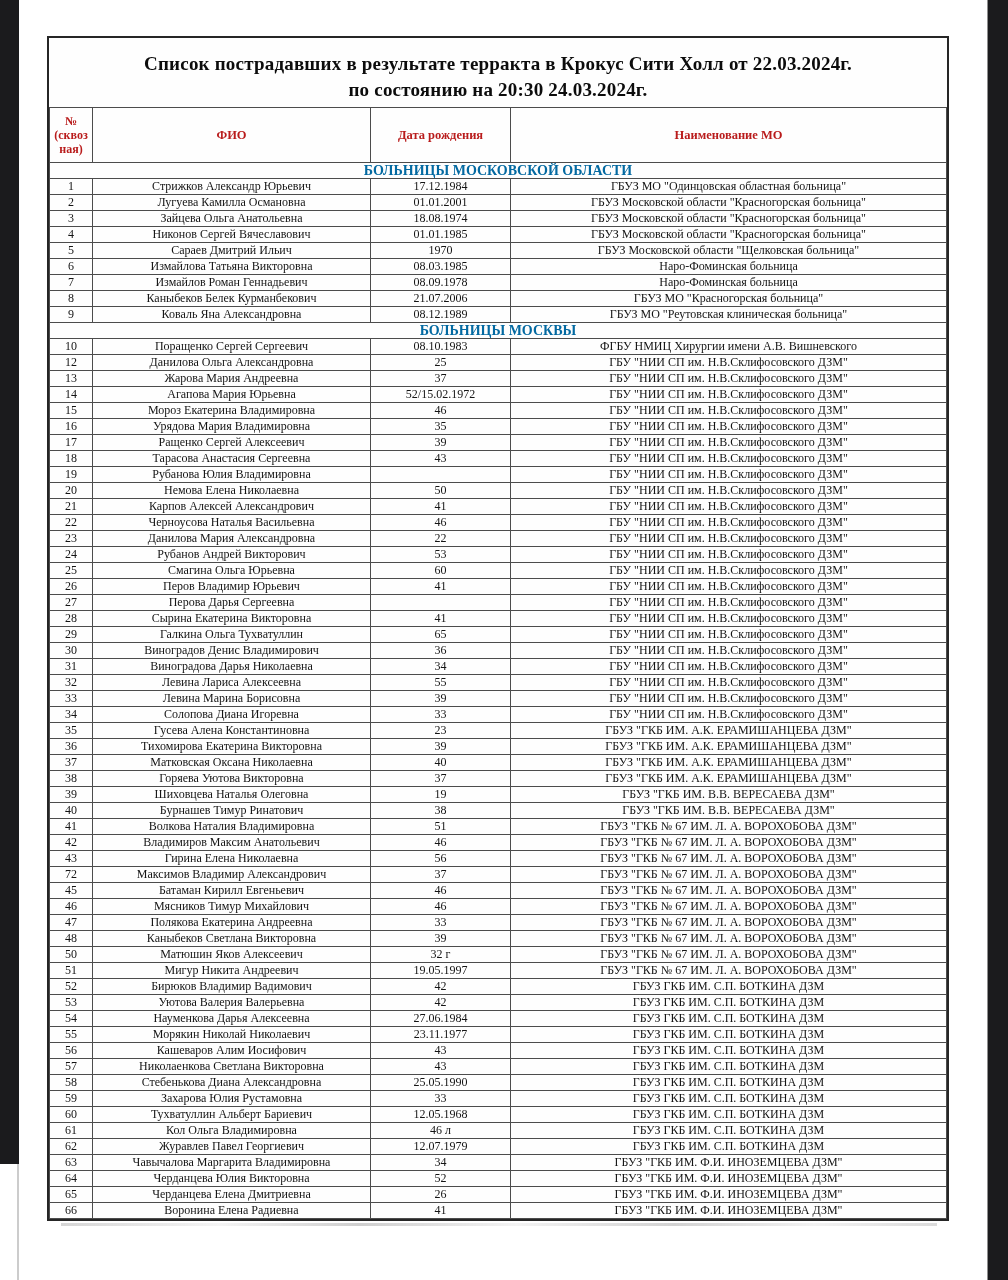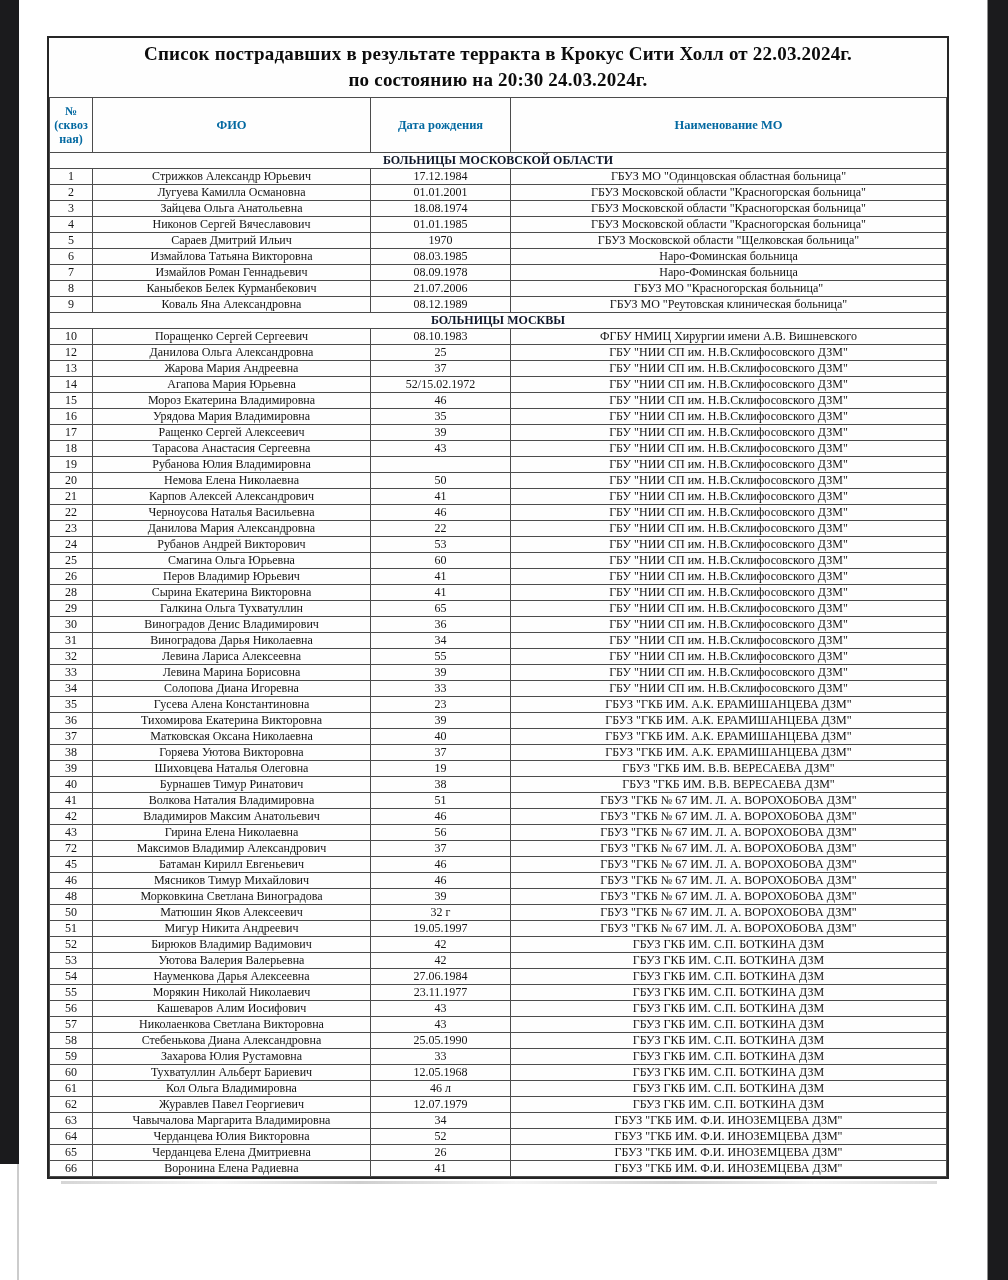--- a/index.html
+++ b/index.html
@@ -19,45 +19,45 @@
   .band-right {
     position:absolute; right:0; top:0; width:20px; height:1280px;
     background:#1b1b1d; border-left:1px solid #8f8f8f;
   }
   .doc {
     position:absolute; left:47px; top:36px; width:898px;
     background:#fefefe;
     border:2px solid #262626;
     color:#101010;
   }
-  .title-block { padding:3px 28px 4px; }
+  .title-block { padding:13px 28px 4px; }
   .title-line {
     text-align:center; font-weight:bold; font-size:19px; line-height:26px;
     color:#0c0c0c; letter-spacing:0.2px;
   }
   table.victims {
     border-collapse:collapse; width:100%; table-layout:fixed;
     border-top:1px solid #3c3c3c;
   }
   th, td {
     border:1px solid #4c4c4c;
     text-align:center; vertical-align:middle;
     overflow:hidden;
   }
   th {
     font-size:12.5px; font-weight:bold; padding:2px 1px;
-    height:50px; line-height:15px; color:#0369a1;
+    height:50px; line-height:15px; color:#b91c1c;
   }
   th.num-col { font-size:12px; white-space:normal; word-break:break-word; line-height:14px; }
   td {
     font-size:12px; line-height:15px; padding:0 2px;
     white-space:nowrap; color:#141414;
   }
   tr.section-row td {
-    font-weight:bold; font-size:12px; line-height:15px; color:#0f172a;
+    font-weight:bold; font-size:14px; line-height:15px; color:#0369a1;
   }
   .smudge {
     position:absolute; left:12px; right:10px; bottom:-7px; height:3px;
     background:linear-gradient(90deg,
       rgba(90,90,90,0.25) 0%, rgba(120,120,120,0.08) 18%, rgba(80,80,80,0.28) 34%,
       rgba(140,140,140,0.10) 52%, rgba(80,80,80,0.26) 70%, rgba(130,130,130,0.10) 86%,
       rgba(90,90,90,0.22) 100%);
     filter:blur(0.6px);
   }
 </style>
@@ -239,20 +239,26 @@
           <td>60</td>
           <td>ГБУ "НИИ СП им. Н.В.Склифосовского ДЗМ"</td>
         </tr>
         <tr>
           <td>26</td>
           <td>Перов Владимир Юрьевич</td>
           <td>41</td>
           <td>ГБУ "НИИ СП им. Н.В.Склифосовского ДЗМ"</td>
         </tr>
         <tr>
+          <td>27</td>
+          <td>Перова Дарья Сергеевна</td>
+          <td></td>
+          <td>ГБУ "НИИ СП им. Н.В.Склифосовского ДЗМ"</td>
+        </tr>
+        <tr>
           <td>28</td>
           <td>Сырина Екатерина Викторовна</td>
           <td>41</td>
           <td>ГБУ "НИИ СП им. Н.В.Склифосовского ДЗМ"</td>
         </tr>
         <tr>
           <td>29</td>
           <td>Галкина Ольга Тухватуллин</td>
           <td>65</td>
           <td>ГБУ "НИИ СП им. Н.В.Склифосовского ДЗМ"</td>
@@ -353,22 +359,28 @@
           <td>46</td>
           <td>ГБУЗ "ГКБ № 67 ИМ. Л. А. ВОРОХОБОВА ДЗМ"</td>
         </tr>
         <tr>
           <td>46</td>
           <td>Мясников Тимур Михайлович</td>
           <td>46</td>
           <td>ГБУЗ "ГКБ № 67 ИМ. Л. А. ВОРОХОБОВА ДЗМ"</td>
         </tr>
         <tr>
+          <td>47</td>
+          <td>Полякова Екатерина Андреевна</td>
+          <td>33</td>
+          <td>ГБУЗ "ГКБ № 67 ИМ. Л. А. ВОРОХОБОВА ДЗМ"</td>
+        </tr>
+        <tr>
           <td>48</td>
-          <td>Морковкина Светлана Виноградова</td>
+          <td>Каныбеков Светлана Викторовна</td>
           <td>39</td>
           <td>ГБУЗ "ГКБ № 67 ИМ. Л. А. ВОРОХОБОВА ДЗМ"</td>
         </tr>
         <tr>
           <td>50</td>
           <td>Матюшин Яков Алексеевич</td>
           <td>32 г</td>
           <td>ГБУЗ "ГКБ № 67 ИМ. Л. А. ВОРОХОБОВА ДЗМ"</td>
         </tr>
         <tr>

